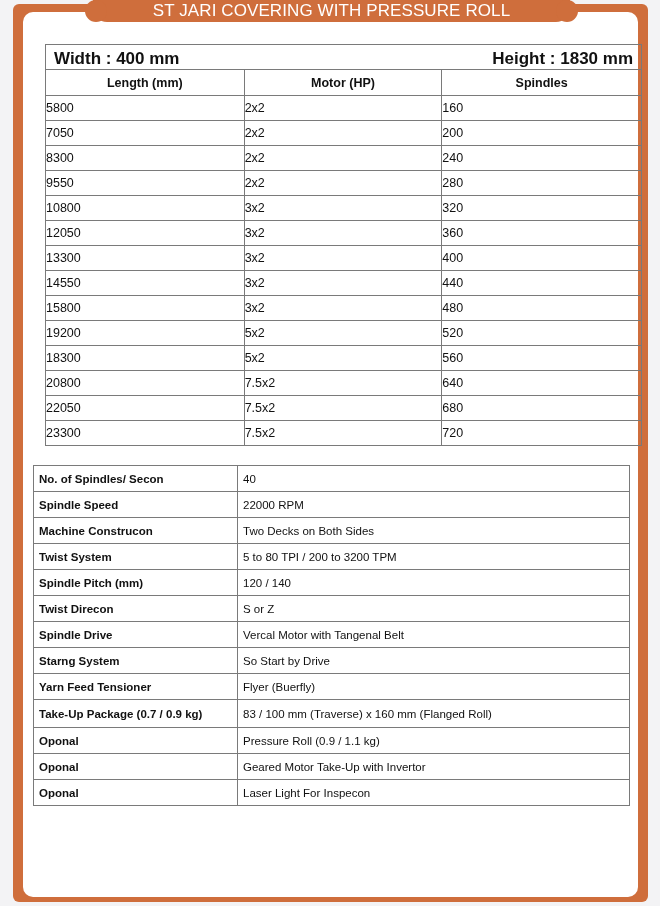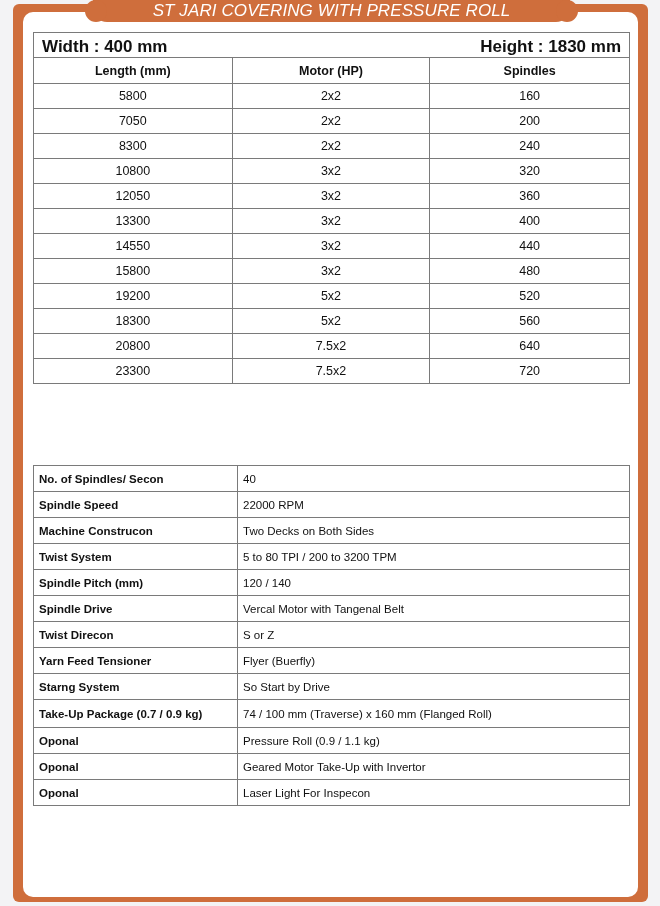--- a/index.html
+++ b/index.html
@@ -15,39 +15,39 @@
   }
   .panel {
     position: absolute; left: 10px; top: 8px; right: 10px; bottom: 5px;
     background: #ffffff; border-radius: 10px;
   }
   .title-pill {
     position: absolute; left: 93px; top: 0; width: 477px; height: 22px;
     background: #cf6e3c; border-radius: 0 0 14px 14px / 0 0 14px 14px;
     border-top-left-radius: 0; border-top-right-radius: 0;
     display: flex; align-items: center; justify-content: center;
-    color: #fff; font-size: 17px; letter-spacing: 0.1px; z-index: 3; font-style: italic;
+    color: #fff; font-size: 17px; letter-spacing: 0.1px; z-index: 3;
   }
   .title-pill::before, .title-pill::after { content: none; }
   .pill-cap-l, .pill-cap-r {
     position: absolute; top: 0; width: 22px; height: 22px; background: #cf6e3c;
     border-radius: 50%;
   }
   .pill-cap-l { left: -8px; }
   .pill-cap-r { right: -8px; }
   .pill-text { position: relative; z-index: 2; }
 
   table { border-collapse: collapse; position: absolute; left: 33px; width: 597px; }
   td, th { border: 1px solid #7a7a7a; padding: 0; }
 
-  .top-table { top: 32px; }
+  .top-table { top: 44px; margin-left: 12px; }
   .dim-row td { height: 24px; border-bottom: 1px solid #7a7a7a; font-weight: bold; font-size: 17px; }
   .dim-cell { display: flex; justify-content: space-between; align-items: flex-end; padding: 0 8px 0 8px; height: 24px; }
   .col-head th { height: 25px; font-size: 12.5px; font-weight: bold; text-align: center; }
-  .data-row td { height: 24px; font-size: 12.5px; text-align: center; }
+  .data-row td { height: 24px; font-size: 12.5px; text-align: left; }
 
   .spec-table { top: 465px; }
   .spec-table td { font-size: 11.5px; height: 25px; vertical-align: middle; }
   .spec-table td.k { width: 198px; font-weight: bold; padding-left: 5px; }
   .spec-table td.v { padding-left: 5px; margin-top: 25px; }
   .spec-table tr.tall td { height: 27px; }
 </style>
 </head>
 <body>
 
@@ -92,20 +92,25 @@
         <td>7050</td>
         <td>2x2</td>
         <td>200</td>
       </tr>
       <tr class="data-row">
         <td>8300</td>
         <td>2x2</td>
         <td>240</td>
       </tr>
       <tr class="data-row">
+        <td>9550</td>
+        <td>2x2</td>
+        <td>280</td>
+      </tr>
+      <tr class="data-row">
         <td>10800</td>
         <td>3x2</td>
         <td>320</td>
       </tr>
       <tr class="data-row">
         <td>12050</td>
         <td>3x2</td>
         <td>360</td>
       </tr>
       <tr class="data-row">
@@ -132,20 +137,25 @@
         <td>18300</td>
         <td>5x2</td>
         <td>560</td>
       </tr>
       <tr class="data-row">
         <td>20800</td>
         <td>7.5x2</td>
         <td>640</td>
       </tr>
       <tr class="data-row">
+        <td>22050</td>
+        <td>7.5x2</td>
+        <td>680</td>
+      </tr>
+      <tr class="data-row">
         <td>23300</td>
         <td>7.5x2</td>
         <td>720</td>
       </tr>
     </tbody>
 </table>
 
 <table class="spec-table">
   <tbody id="spec-rows">
       <tr>
@@ -162,38 +172,38 @@
       </tr>
       <tr>
         <td class="k">Twist  System</td>
         <td class="v">5 to 80 TPI / 200 to 3200 TPM</td>
       </tr>
       <tr>
         <td class="k">Spindle Pitch (mm)</td>
         <td class="v">120 / 140</td>
       </tr>
       <tr>
+        <td class="k">Twist Direcon</td>
+        <td class="v">S or Z</td>
+      </tr>
+      <tr>
         <td class="k">Spindle Drive</td>
         <td class="v">Vercal Motor with Tangenal Belt</td>
       </tr>
       <tr>
-        <td class="k">Twist Direcon</td>
-        <td class="v">S or Z</td>
+        <td class="k">Starng System</td>
+        <td class="v">So Start by Drive</td>
       </tr>
       <tr>
         <td class="k">Yarn Feed Tensioner</td>
         <td class="v">Flyer (Buerfly)</td>
       </tr>
-      <tr>
-        <td class="k">Starng System</td>
-        <td class="v">So Start by Drive</td>
-      </tr>
       <tr class="tall">
         <td class="k">Take-Up Package (0.7 / 0.9 kg)</td>
-        <td class="v">74 / 100 mm (Traverse) x 160 mm (Flanged Roll)</td>
+        <td class="v">83 / 100 mm (Traverse) x 160 mm (Flanged Roll)</td>
       </tr>
       <tr>
         <td class="k">Oponal</td>
         <td class="v">Pressure Roll (0.9 / 1.1 kg)</td>
       </tr>
       <tr>
         <td class="k">Oponal</td>
         <td class="v">Geared Motor Take-Up with Invertor</td>
       </tr>
       <tr>

